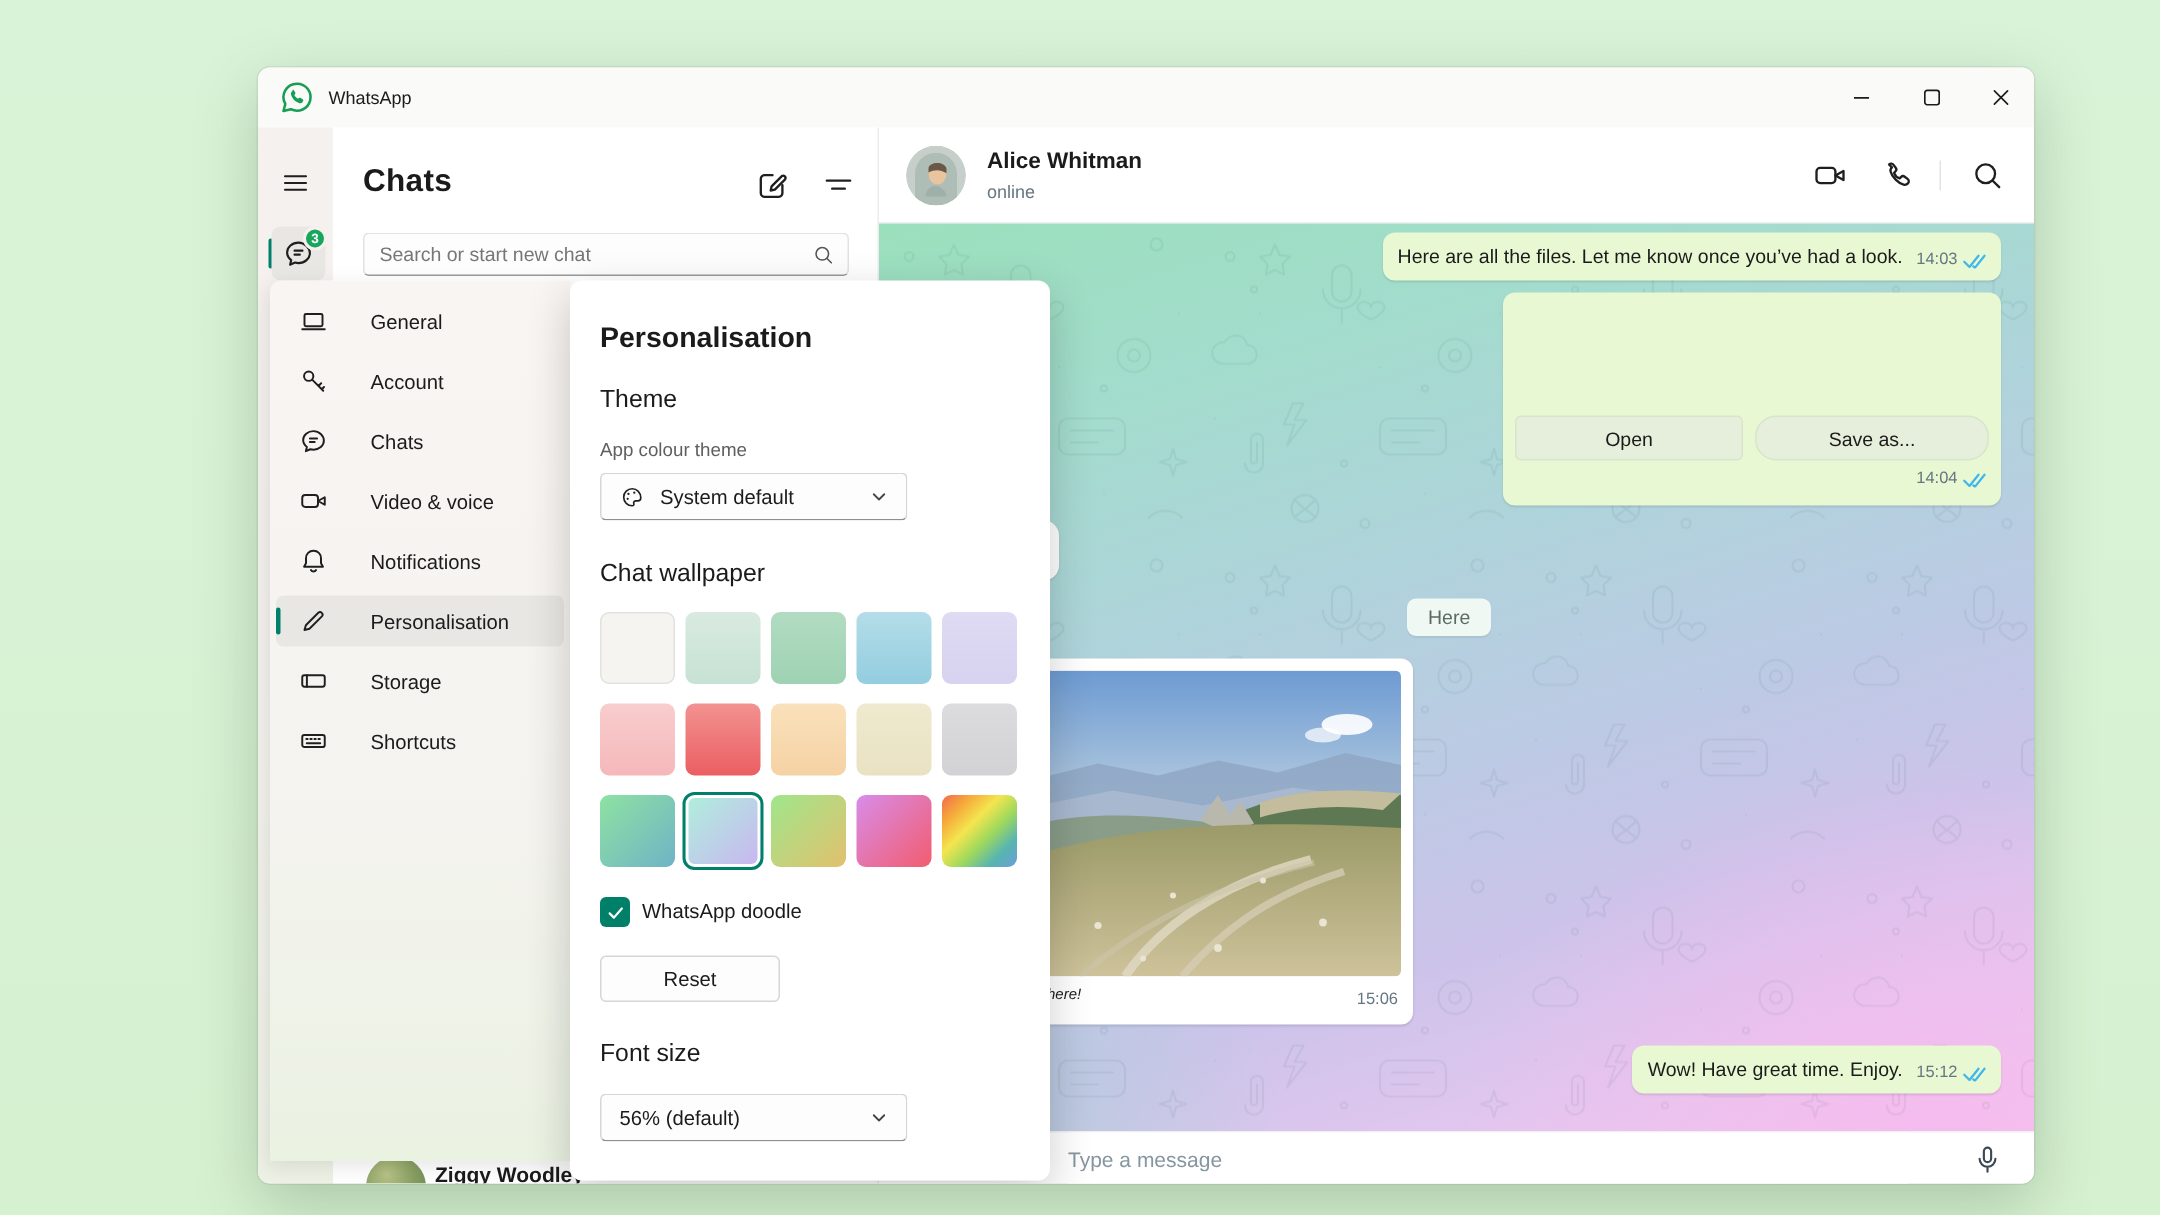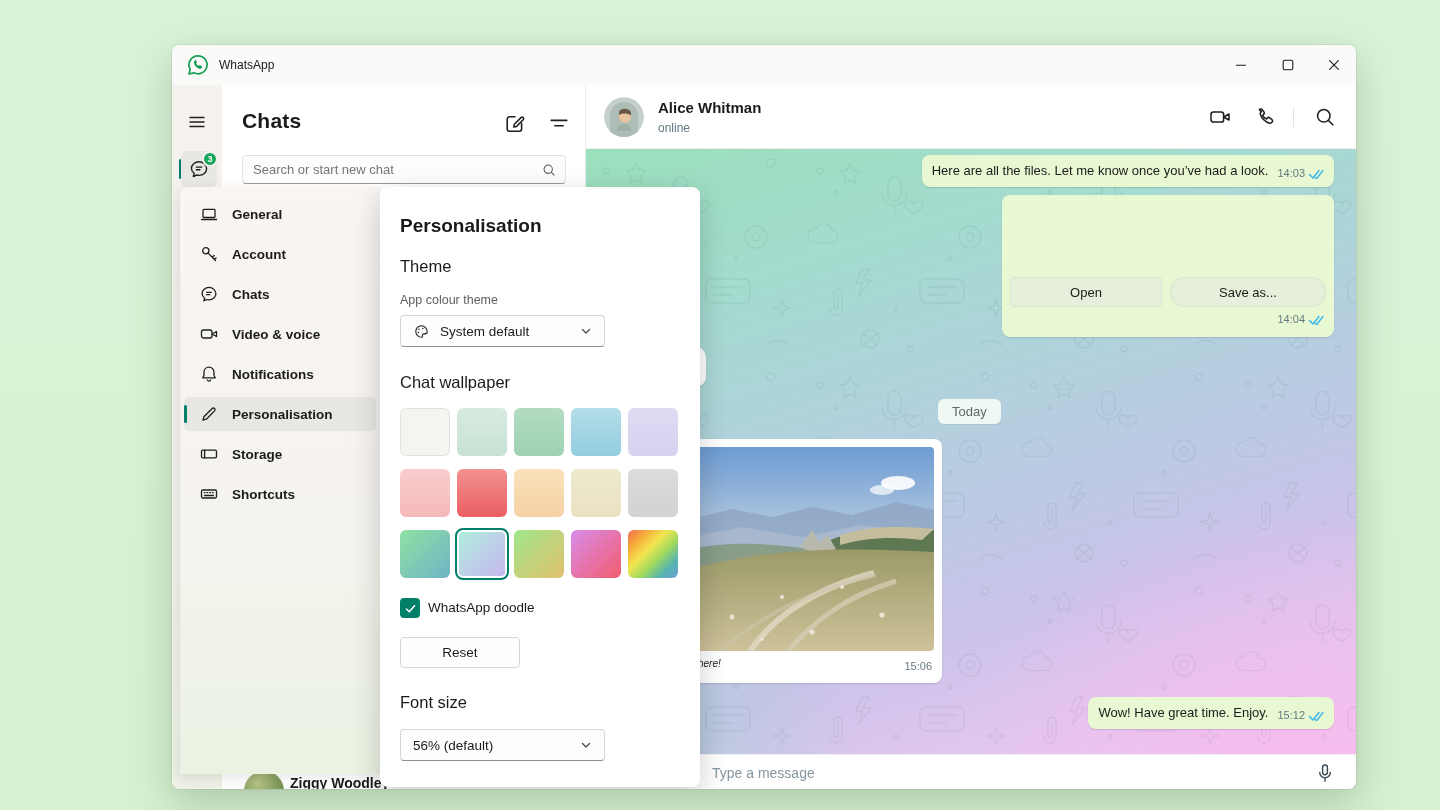--- a/index.html
+++ b/index.html
@@ -85,22 +85,22 @@
   
   #inputbar { left:0; top:669px; width:770px; height:53px; background:#fff; border-top:1px solid #f0f0f0; display:flex; align-items:center; }
   #inputbar input { position:absolute; left:126px; top:0; width:560px; height:35px; border:0; outline:0; font-size:14px; color:#333; font-family:inherit; }
   #inputbar input::placeholder { color:#8696a0; }
   #inputbar .mic { position:absolute; left:728px; top:7px; width:22px; height:22px; }
 
   
   #snav { left:8px; top:142px; width:200px; height:587px; border-radius:8px 0 0 0;
           background:linear-gradient(180deg,#f8f5f2 0%,#f5f3ef 60%,#eaf2e2 100%);
           box-shadow:-2px 4px 14px rgba(0,0,0,.10); z-index:30; }
-  .navrow { position:absolute; left:4px; width:192px; height:34px; border-radius:5px; display:flex; align-items:center; gap:13px;
-            padding-left:15px; font-size:13.5px; cursor:default;font-weight:bold; }
+  .navrow { position:absolute; left:4px; width:192px; height:34px; border-radius:5px; display:flex; align-items:center; gap:28px;
+            padding-left:15px; font-size:13.5px; cursor:default; }
   .navrow.sel { background:#e9e7e4; }
   .navrow.sel::before { content:""; position:absolute; left:0; top:8px; width:3px; height:18px; border-radius:2px; background:#00806a; }
 
   
   #scard { left:208px; top:142px; width:320px; height:600px; background:#fff; border-radius:8px;
            box-shadow:0 10px 30px rgba(0,0,0,.20); z-index:31; }
   #scard .h1 { left:20px; top:28px; font-size:19px; font-weight:bold; }
   #scard .h2 { font-size:16.5px; position:absolute; left:20px; }
   #scard .lbl { position:absolute; left:20px; font-size:12.5px; color:#5f5f5f; }
   .dropdown { position:absolute; left:20px; width:205px; height:32px; background:#fdfdfd; border:1px solid #d6d6d6; border-bottom-color:#8f8f8f;
@@ -267,21 +267,21 @@
         <div class="fbtn" style="left:8px; width:152px;">Open</div>
         <div class="fbtn" style="left:168px; width:156px;border-radius:14px;">Save as...</div>
         <span class="mtime">
             <span>14:04</span>
           <svg width="16" height="11" viewBox="0 0 16 11">
               <use href="#dblcheck"></use>
             </svg>
           </span>
       </div>
 
-      <div id="today" class="abs">Today</div>
+      <div id="today" class="abs">Here</div>
 
       <div id="sliver" class="abs"></div>
 
       <div id="photomsg" class="abs">
         <div class="abs ph">
           <svg width="242" height="204" viewBox="0 0 242 204" preserveAspectRatio="none">
             <defs>
               <linearGradient id="sky" x1="0" y1="0" x2="0" y2="1">
                   <stop offset="0" stop-color="#6d9bd3"></stop>
                   <stop offset=".65" stop-color="#a9c3dd"></stop>

